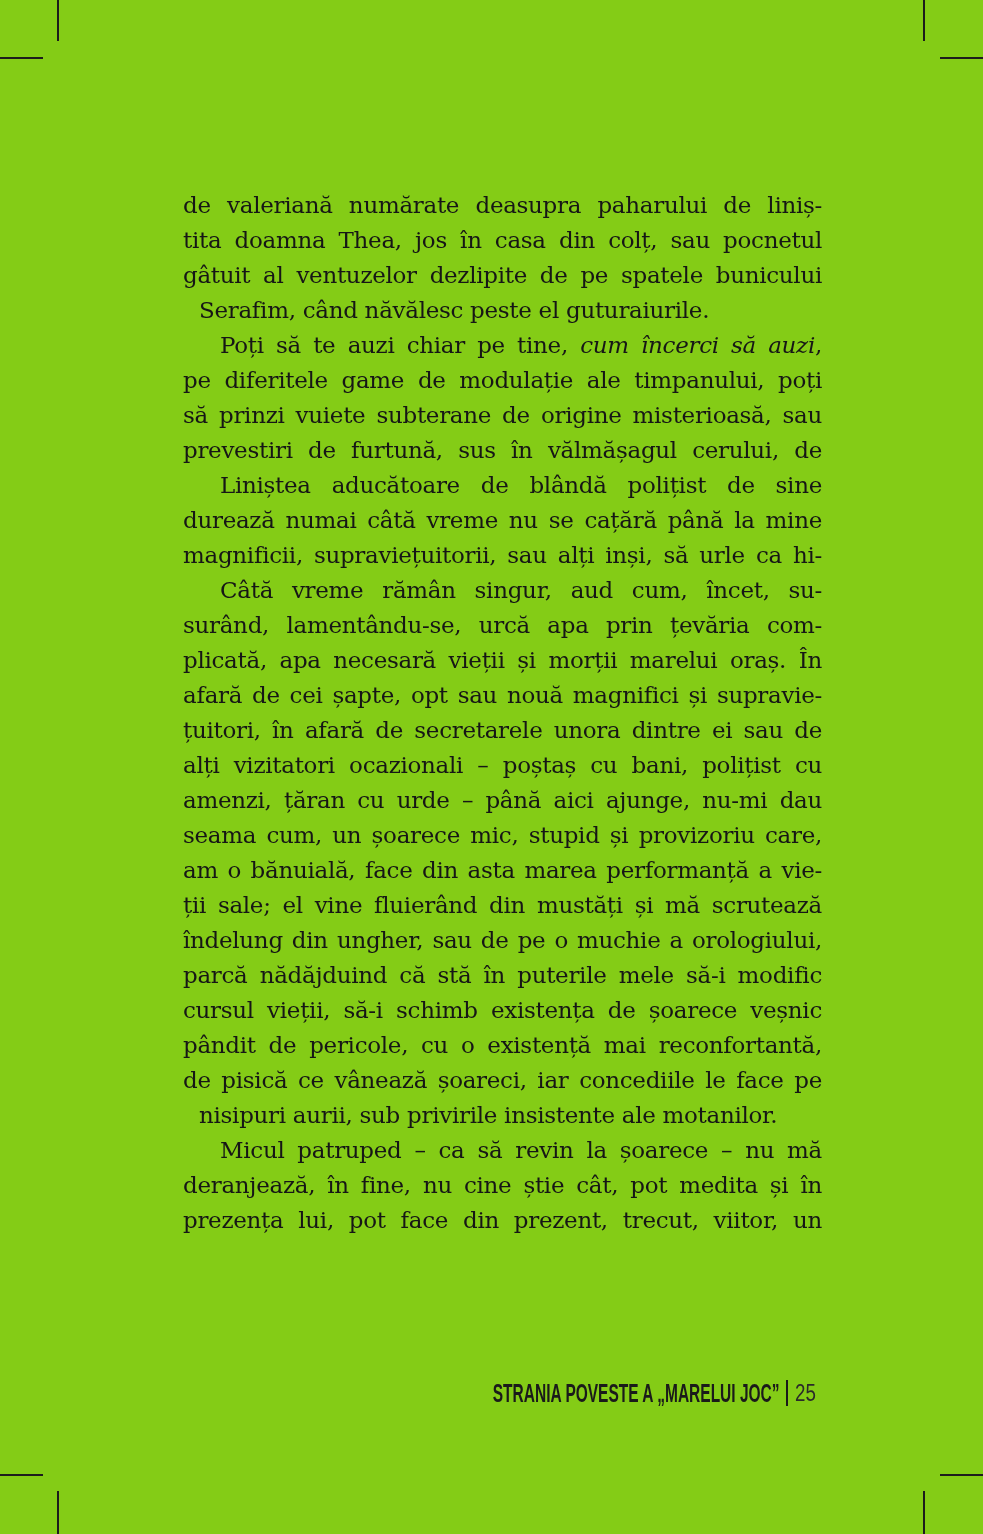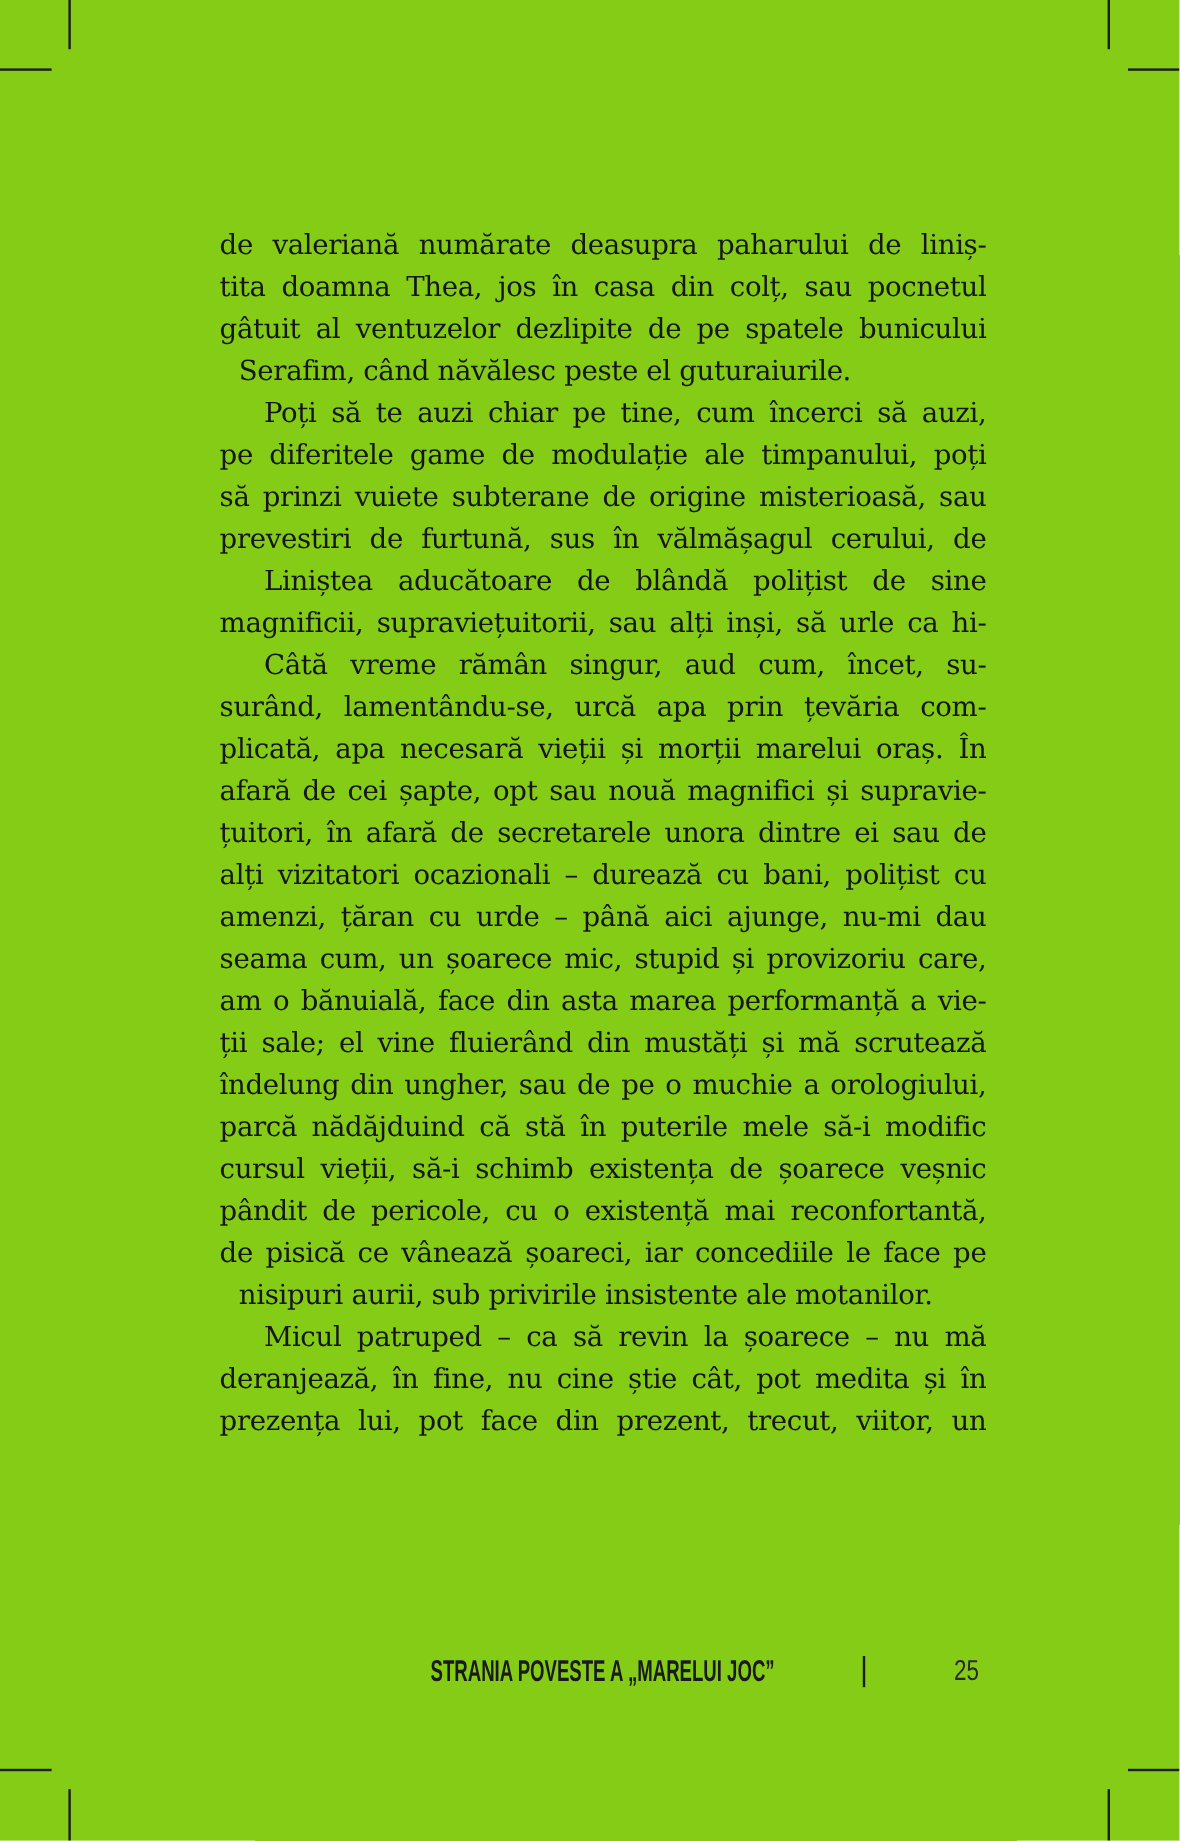--- a/index.html
+++ b/index.html
@@ -35,31 +35,31 @@
     font-size: 23px;
     line-height: 35px;
     letter-spacing: -0.3px;
     white-space: nowrap;
     text-align: justify;
     text-align-last: justify;
   }
   .line { white-space: normal; } 
   .line.last { text-align-last: left; margin-left: 16px; }
   .line.indent { text-indent: 37px; }
-  .it { }
+  .it { font-style: italic; }
 
   
   .footer {
     position: absolute;
     left: 183px;
     top: 1378px;
     width: 639px;
     height: 30px;
     display: flex;
-    justify-content: space-between;
+    justify-content: flex-end;
     align-items: center;
     font-family: "Liberation Sans", sans-serif;
     color: #1a1a1a;
   }
   .footer-title {
     display: inline-block;
     font-weight: 700;
     font-size: 25px;
     letter-spacing: 0px;
     transform: scaleX(0.62);
@@ -99,27 +99,28 @@
   <div class="text-block">
       <div class="line"><span>de valeriană numărate deasupra paharului de liniș-</span></div>
       <div class="line"><span>tita doamna Thea, jos în casa din colț, sau pocnetul</span></div>
       <div class="line"><span>gâtuit al ventuzelor dezlipite de pe spatele bunicului</span></div>
       <div class="line last"><span>Serafim, când năvălesc peste el guturaiurile.</span></div>
       <div class="line indent"><span>Poți să te auzi chiar pe tine, </span><span class="it">cum încerci să auzi</span><span>,</span></div>
       <div class="line"><span>pe diferitele game de modulație ale timpanului, poți</span></div>
       <div class="line"><span>să prinzi vuiete subterane de origine misterioasă, sau</span></div>
       <div class="line"><span>prevestiri de furtună, sus în vălmășagul cerului, de</span></div>
       <div class="line indent"><span>Liniștea aducătoare de blândă polițist de sine</span></div>
+      <div class="line"><span>durează numai câtă vreme nu se cațără până la mine</span></div>
       <div class="line"><span>magnificii, supraviețuitorii, sau alți inși, să urle ca hi-</span></div>
       <div class="line indent"><span>Câtă vreme rămân singur, aud cum, încet, su-</span></div>
       <div class="line"><span>surând, lamentându-se, urcă apa prin țevăria com-</span></div>
       <div class="line"><span>plicată, apa necesară vieții și morții marelui oraș. În</span></div>
       <div class="line"><span>afară de cei șapte, opt sau nouă magnifici și supravie-</span></div>
       <div class="line"><span>țuitori, în afară de secretarele unora dintre ei sau de</span></div>
-      <div class="line"><span>alți vizitatori ocazionali – durează cu bani, polițist cu</span></div>
+      <div class="line"><span>alți vizitatori ocazionali – poștaș cu bani, polițist cu</span></div>
       <div class="line"><span>amenzi, țăran cu urde – până aici ajunge, nu-mi dau</span></div>
       <div class="line"><span>seama cum, un șoarece mic, stupid și provizoriu care,</span></div>
       <div class="line"><span>am o bănuială, face din asta marea performanță a vie-</span></div>
       <div class="line"><span>ții sale; el vine fluierând din mustăți și mă scrutează</span></div>
       <div class="line"><span>îndelung din ungher, sau de pe o muchie a orologiului,</span></div>
       <div class="line"><span>parcă nădăjduind că stă în puterile mele să-i modific</span></div>
       <div class="line"><span>cursul vieții, să-i schimb existența de șoarece veșnic</span></div>
       <div class="line"><span>pândit de pericole, cu o existență mai reconfortantă,</span></div>
       <div class="line"><span>de pisică ce vânează șoareci, iar concediile le face pe</span></div>
       <div class="line last"><span>nisipuri aurii, sub privirile insistente ale motanilor.</span></div>

